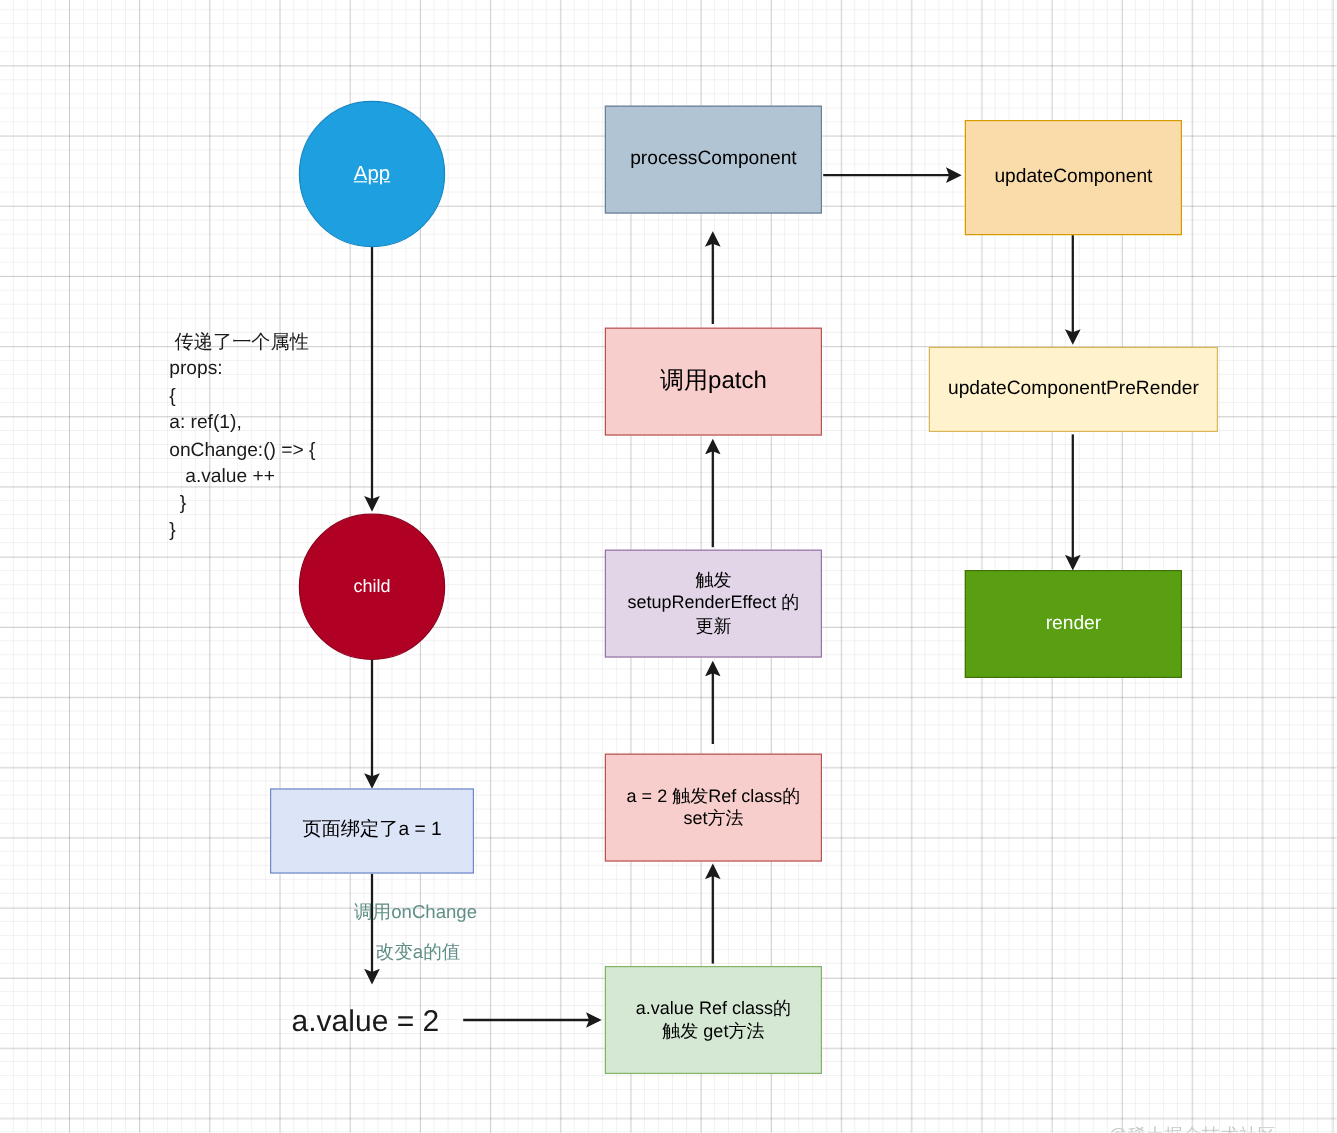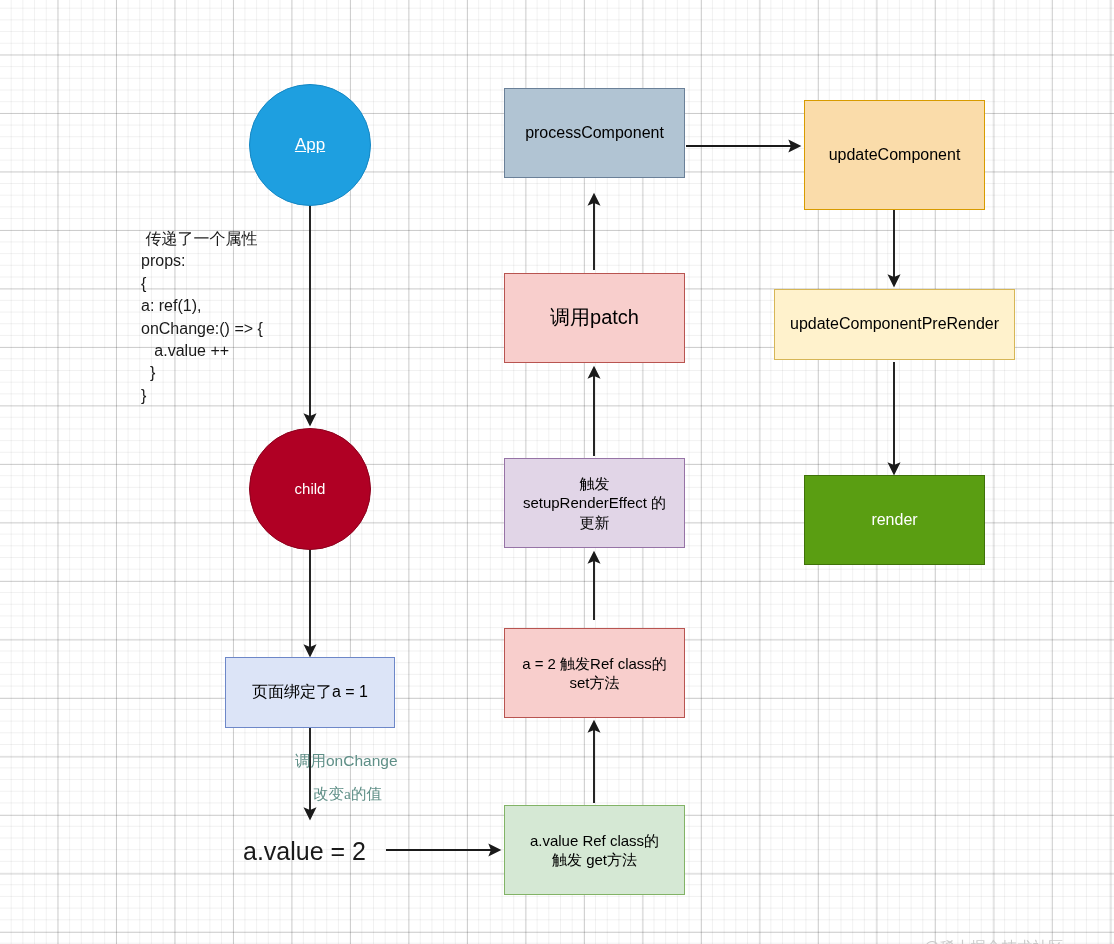--- a/index.html
+++ b/index.html
@@ -48,20 +48,21 @@
   }
   .circle {
     border-radius: 50%;
     border-style: solid;
     border-width: 1.5px;
   }
   .text-block {
     position: absolute;
     white-space: pre;
     line-height: 1.40;
+    margin-top: 47px;
   }
   .free-label {
     position: absolute;
     white-space: pre;
     line-height: 1.45;
   }
   .nlabel {
     white-space: pre-line;
   }
 </style>
@@ -115,21 +116,21 @@
   <div class="text-block" style="left:141px; top:228px; font-size:16px; color:#1a1a1a;"> 传递了一个属性
 props:
 {
 a: ref(1),
 onChange:() =&gt; {
    a.value ++
   }
 }</div>
 
   <div class="free-label" style="left:295px; top:750px; font-size:15.5px; color:#5f8f87;">调用onChange</div>
-  <div class="free-label" style="left:313px; top:783px; font-size:15.5px; color:#5f8f87;font-family:Liberation Serif, serif;">改变a的值</div>
+  <div class="free-label" style="left:313px; top:783px; font-size:15.5px; color:#5f8f87;">改变a的值</div>
 
   <div class="free-label" style="left:243px; top:833px; font-size:25px; color:#1a1a1a;">a.value = 2</div>
 
   <div class="node rect" style="left:504px; top:805px; width:181px; height:90px; background:#d5e8d4; border-color:#82b366; color:#000000; font-size:15px;">
     <span class="nlabel">a.value Ref class的
 触发 get方法</span>
   </div>
 
   <div class="node rect" style="left:504px; top:628px; width:181px; height:90px; background:#f8cecc; border-color:#b85450; color:#000000; font-size:15px;">
     <span class="nlabel">a = 2 触发Ref class的
@@ -143,21 +144,21 @@
   </div>
 
   <div class="node rect" style="left:504px; top:273px; width:181px; height:90px; background:#f8cecc; border-color:#b85450; color:#000000; font-size:20px;">
     <span class="nlabel">调用patch</span>
   </div>
 
   <div class="node rect" style="left:504px; top:88px; width:181px; height:90px; background:#b1c4d3; border-color:#6a8098; color:#000000; font-size:16px;">
     <span class="nlabel">processComponent</span>
   </div>
 
-  <div class="node rect" style="left:804px; top:100px; width:181px; height:110px; background:#fadcaa; border-color:#d79b00; color:#000000; font-size:16px;">
+  <div class="node rect" style="left:804px; top:100px; width:181px; height:96px; background:#fadcaa; border-color:#d79b00; color:#000000; font-size:16px;">
     <span class="nlabel">updateComponent</span>
   </div>
 
   <div class="node rect" style="left:774px; top:289px; width:241px; height:71px; background:#fff2cc; border-color:#d6b656; color:#000000; font-size:16px;">
     <span class="nlabel">updateComponentPreRender</span>
   </div>
 
   <div class="node rect" style="left:804px; top:475px; width:181px; height:90px; background:#5a9e12; border-color:#3f7209; color:#ffffff; font-size:16px;">
     <span class="nlabel">render</span>
   </div>

